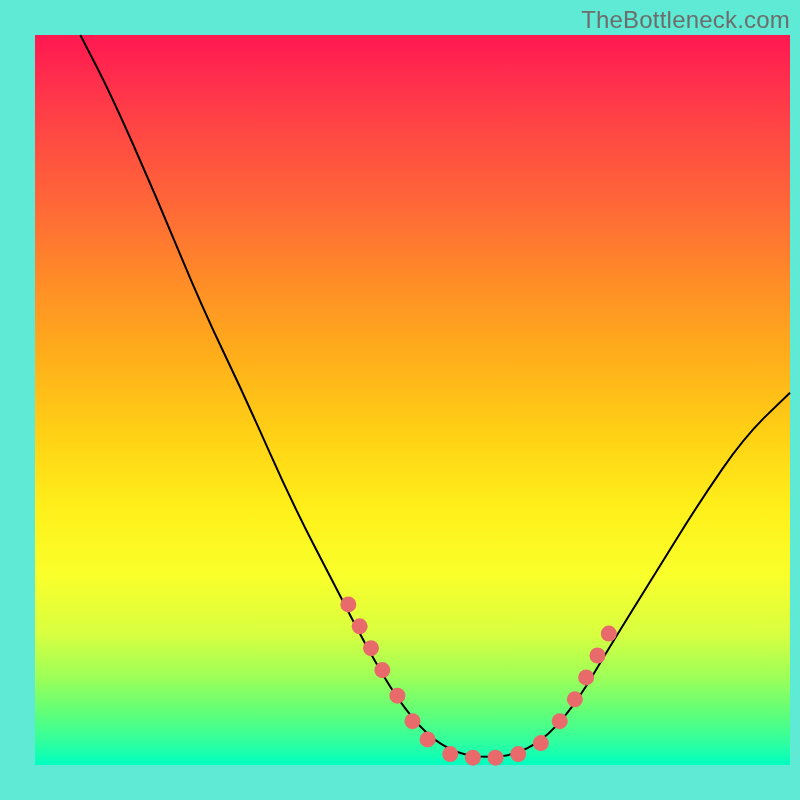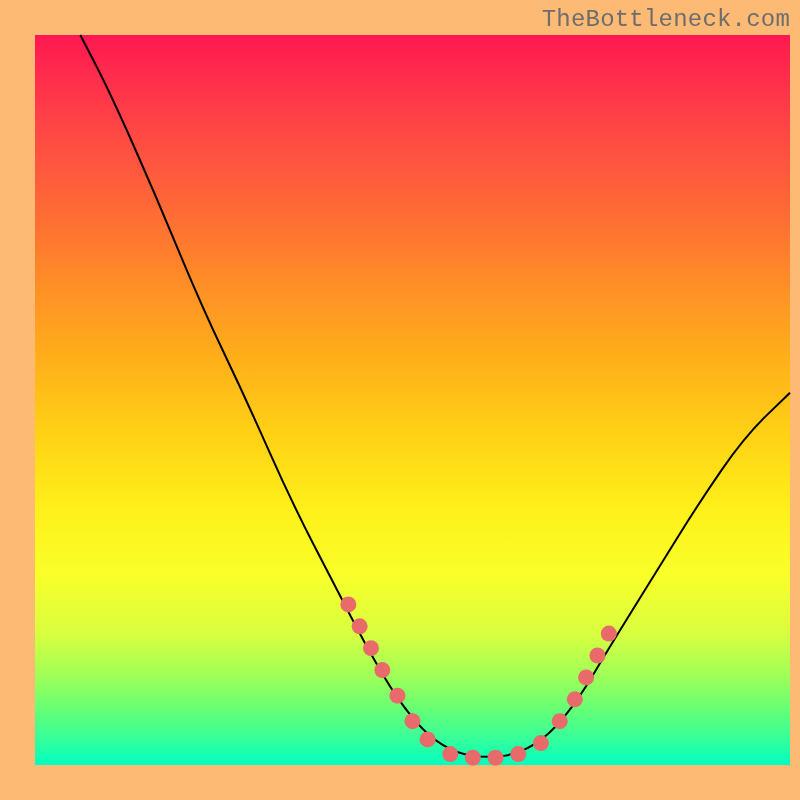--- a/index.html
+++ b/index.html
@@ -10,22 +10,21 @@
     background: #000;
     overflow: hidden;
     font-family: Arial, Helvetica, sans-serif;
   }
   .frame {
     position: absolute;
     left: 0;
     top: 0;
     width: 800px;
     height: 800px;
-    background: #fdba74;
-    font-family: Liberation Mono, monospace;
+    background: #5eead4;
   }
   .plot-area {
     position: absolute;
     left: 35px;
     top: 35px;
     width: 755px;
     height: 730px;
     background: linear-gradient(to bottom,
       #ff1850 0%,
       #ff2e4c 6%,

